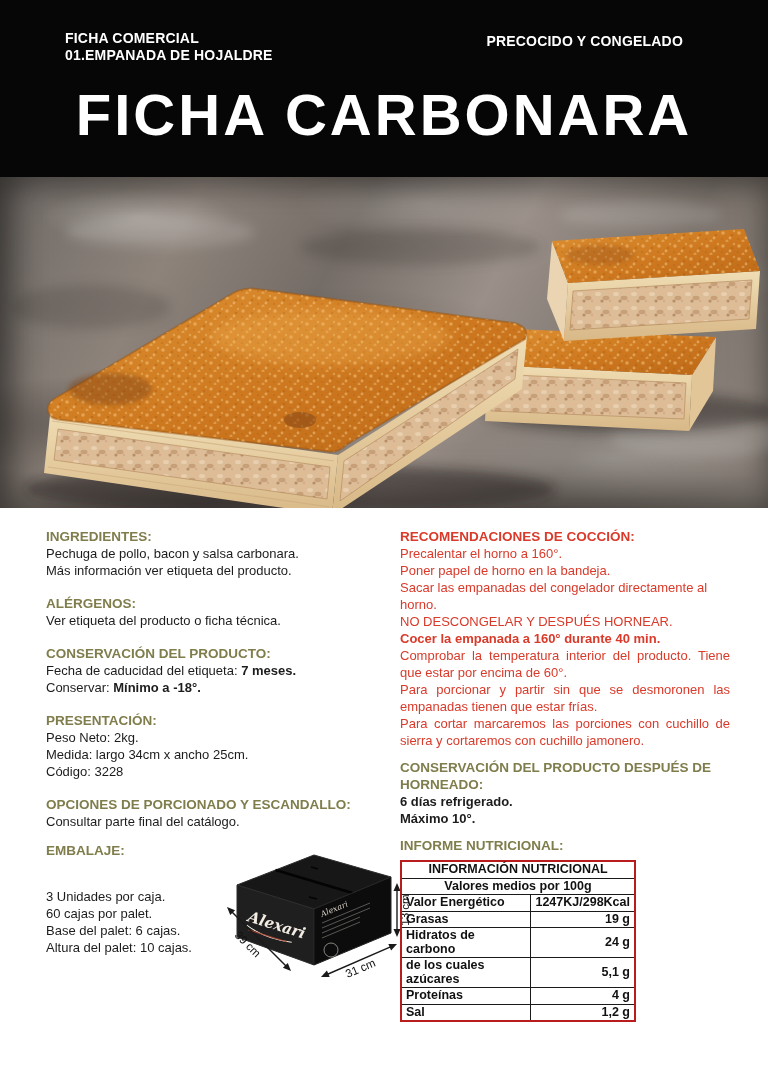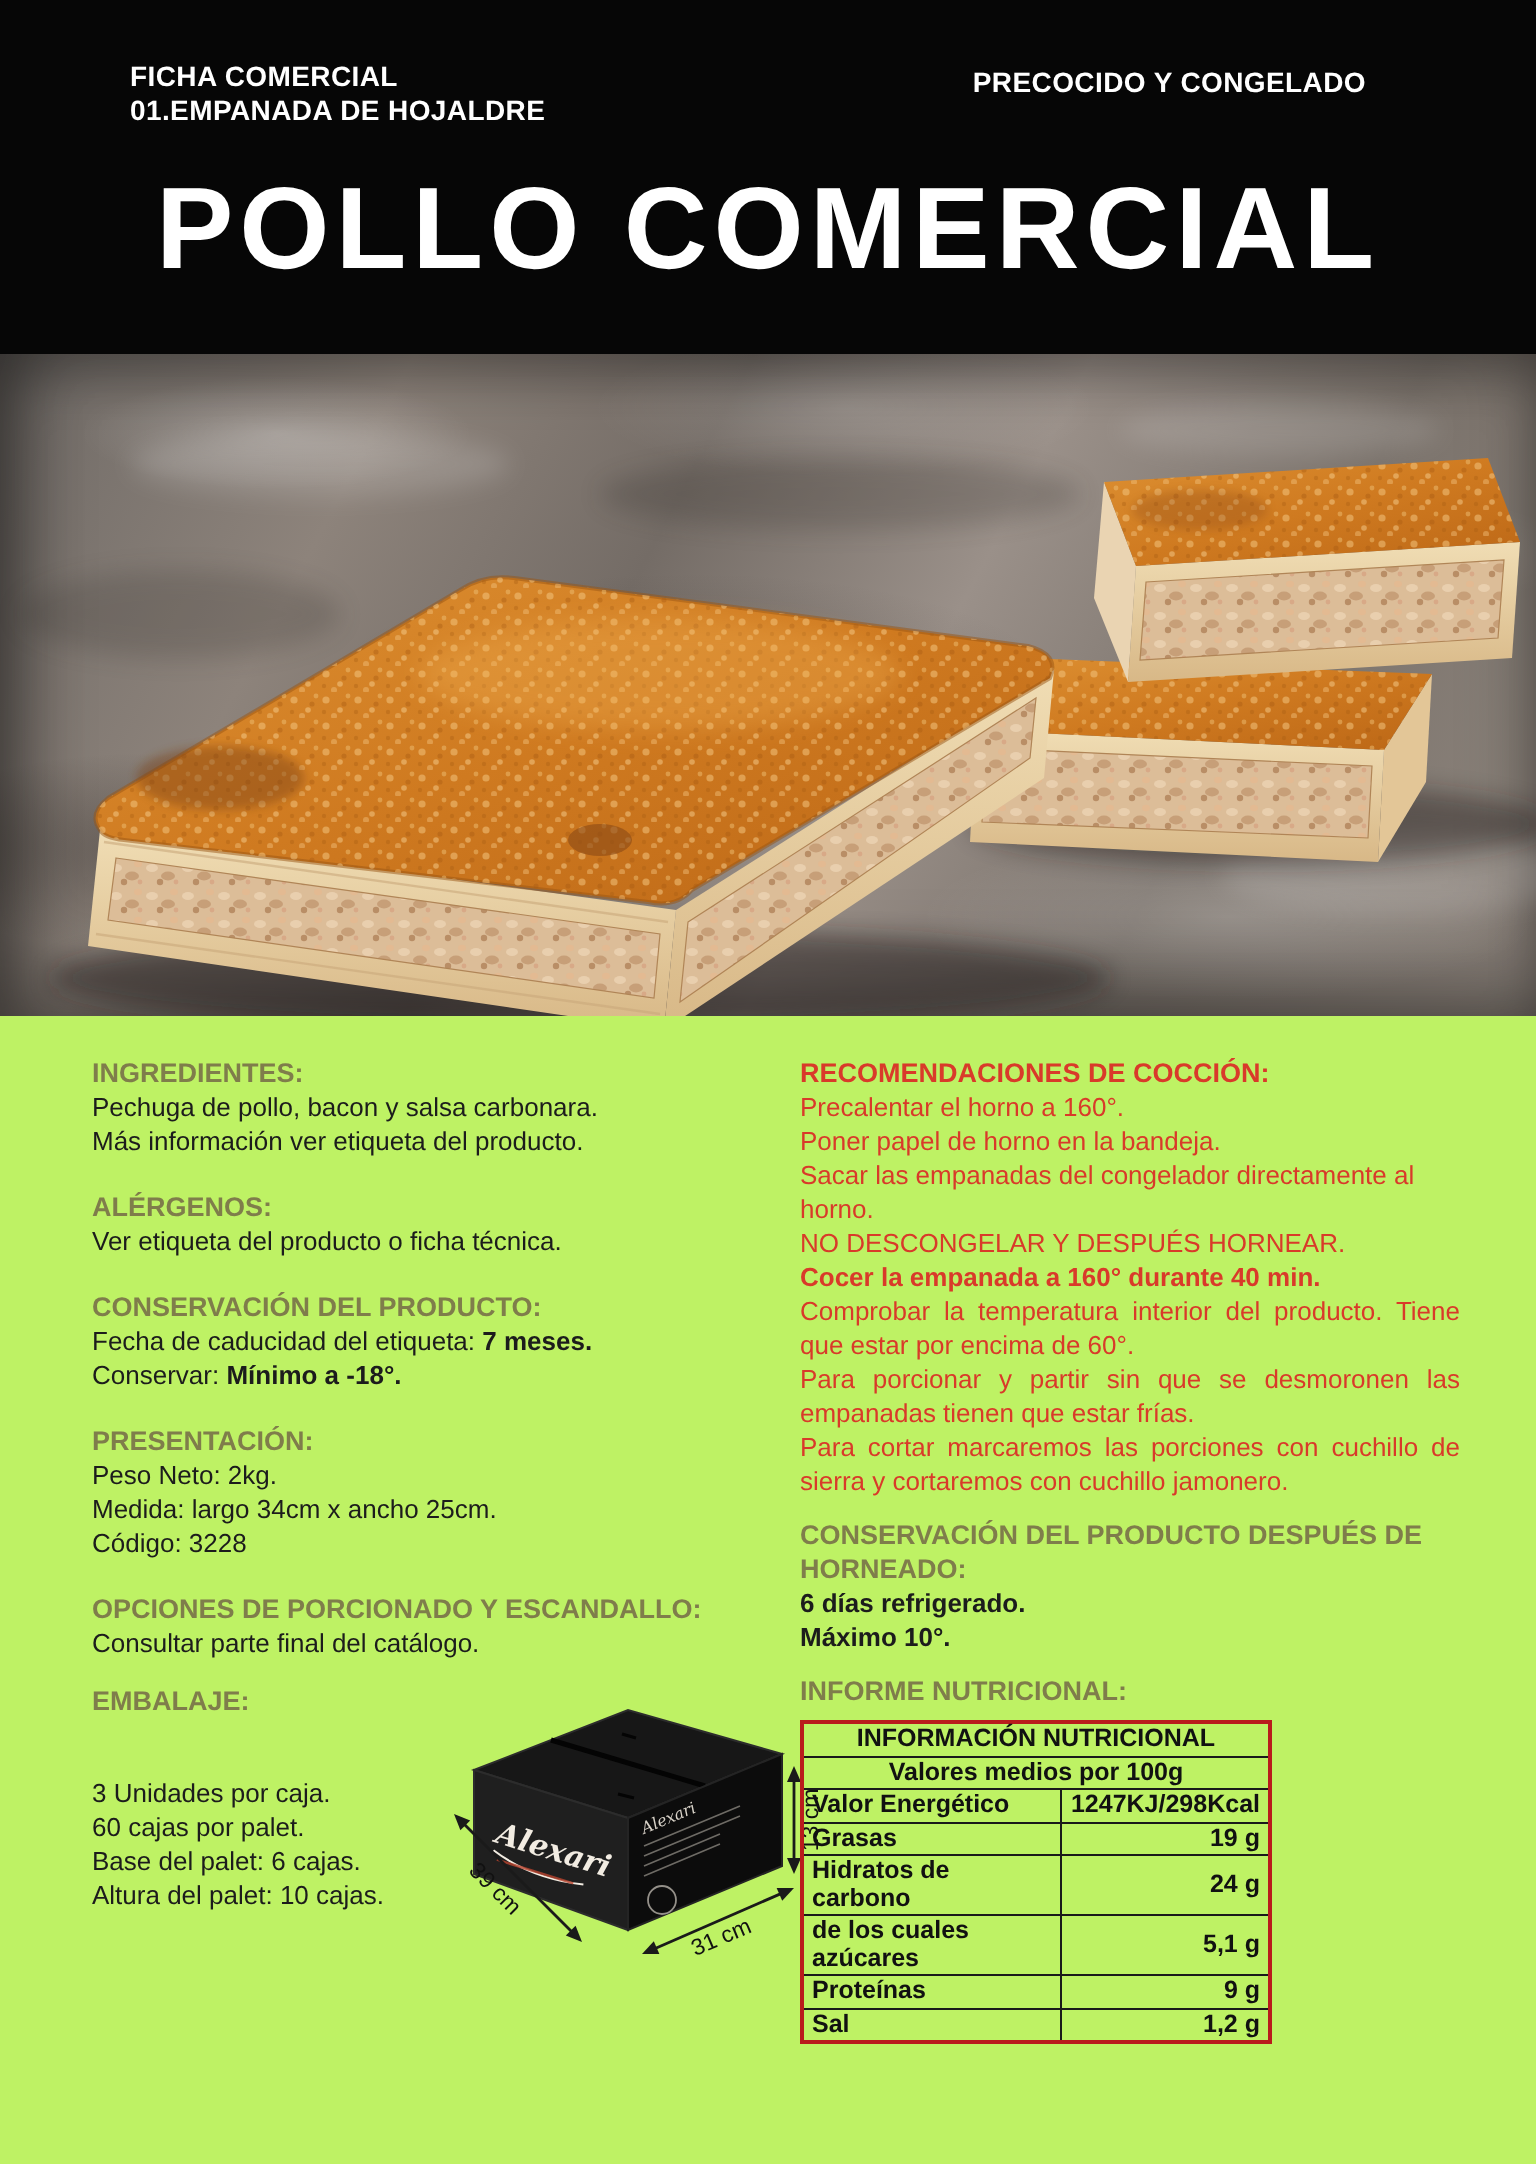--- a/index.html
+++ b/index.html
@@ -1,17 +1,17 @@
 <!DOCTYPE html>
 <html><head>
 <meta charset="utf-8">
 <style>
   html,body{margin:0;padding:0;background:#e8e8e8;}
   .page{
-    position:relative;width:768px;height:1082px;margin:0 auto;background:#bef264;
+    position:relative;width:768px;height:1082px;margin:0 auto;background:#ffffff;
     font-family:"Liberation Sans",sans-serif;color:#1c1c1c;overflow:hidden;
   }
   
   .hdr{position:absolute;top:0;left:0;width:768px;height:177px;background:#060606;}
   .hdr-left{position:absolute;left:65px;top:30px;color:#fff;font-size:14px;font-weight:bold;line-height:17px;letter-spacing:.2px;}
   .hdr-right{position:absolute;right:85px;top:33px;color:#fff;font-size:14px;font-weight:bold;letter-spacing:.2px;}
   .title{position:absolute;left:0;top:82px;width:768px;margin:0;text-align:center;color:#fff;
          font-size:58px;font-weight:bold;letter-spacing:3px;line-height:1.15;white-space:nowrap;}
   
   .photo{position:absolute;top:177px;left:0;width:768px;height:331px;overflow:hidden;
@@ -54,21 +54,21 @@
 <body>
 
 <div class="page">
 
   <header class="hdr">
     <div class="hdr-left">
       <div>FICHA COMERCIAL</div>
       <div>01.EMPANADA DE HOJALDRE</div>
     </div>
     <div class="hdr-right">PRECOCIDO Y CONGELADO</div>
-    <h1 class="title">POLLO COMERCIAL</h1>
+    <h1 class="title">FICHA CARBONARA</h1>
   </header>
 
   <div class="photo">
     <svg width="768" height="331" viewBox="0 0 768 331">
       <defs>
         <linearGradient id="crust" x1="0" y1="0" x2="1" y2="1">
           <stop offset="0" stop-color="#dd9032"></stop>
             <stop offset=".5" stop-color="#cf7a20"></stop>
             <stop offset="1" stop-color="#bc6716"></stop>
         </linearGradient>
@@ -267,21 +267,21 @@
             <tr>
                 <td class="nut-label">Hidratos de carbono</td>
                 <td class="nut-value">24 g</td>
               </tr>
             <tr>
                 <td class="nut-label">de los cuales azúcares</td>
                 <td class="nut-value">5,1 g</td>
               </tr>
             <tr>
                 <td class="nut-label">Proteínas</td>
-                <td class="nut-value">9 g</td>
+                <td class="nut-value">4 g</td>
               </tr>
             <tr>
                 <td class="nut-label">Sal</td>
                 <td class="nut-value">1,2 g</td>
               </tr>
           </tbody>
         </table>
       </div>
     </section>
   </main>

